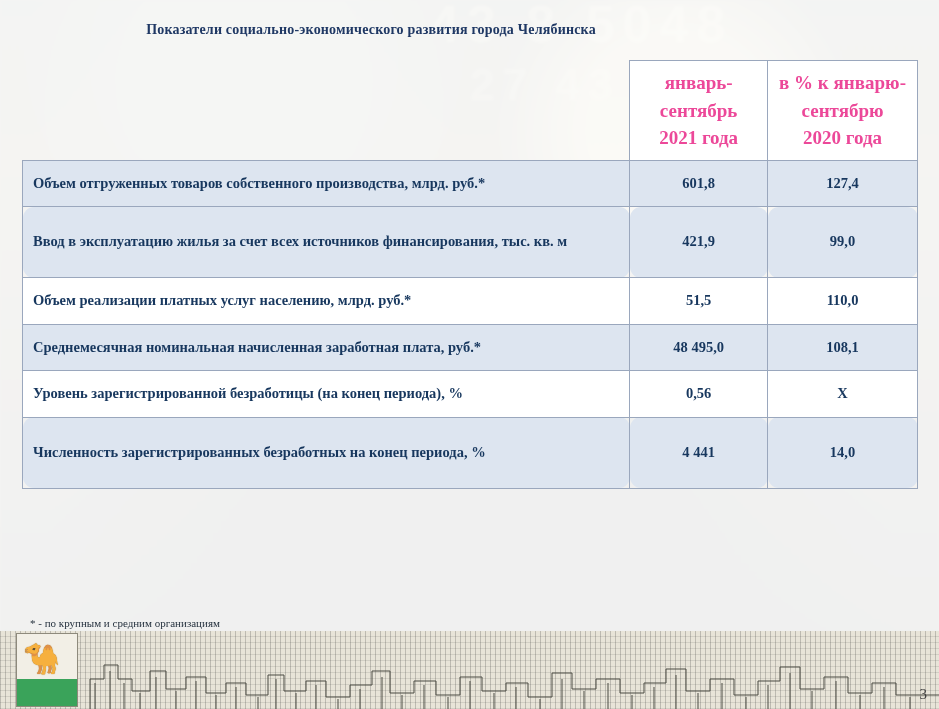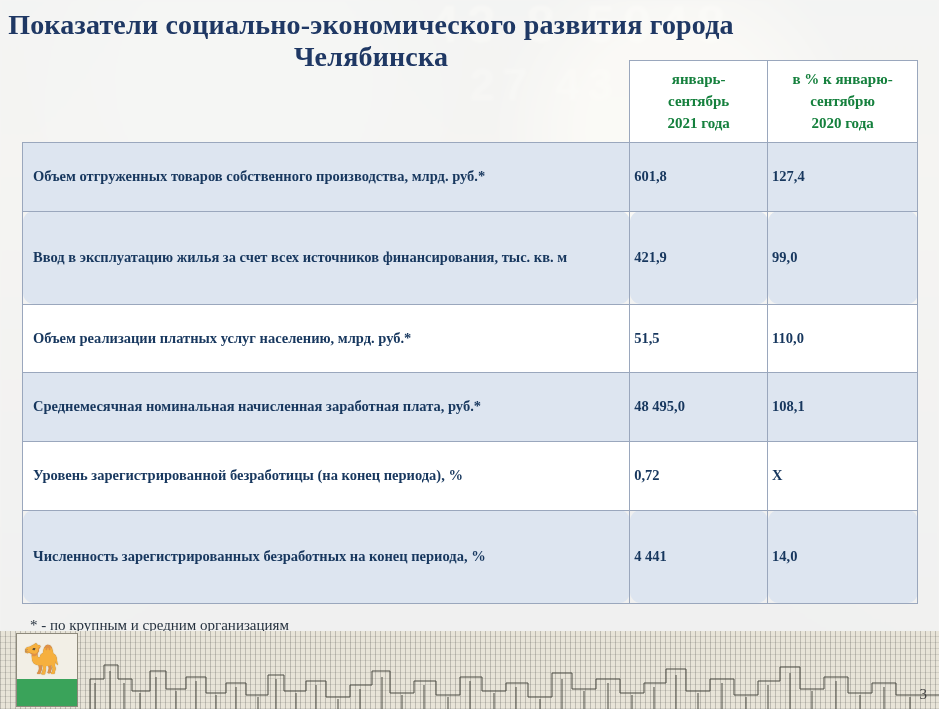--- a/index.html
+++ b/index.html
@@ -71,27 +71,27 @@
   #content {
     position: absolute;
     left: 0;
     top: 0;
     width: 939px;
     height: 631px;
   }
 
   #title {
     position: absolute;
-    top: 9px;
+    top: 22px;
     left: 0;
     width: 742px;
     text-align: center;
     font-family: "Liberation Serif", serif;
     font-weight: bold;
-    font-size: 28px;
+    font-size: 14px;
     color: #1f3864;
     letter-spacing: 0.2px;
   }
 
   
   table {
     position: absolute;
     top: 60px;
     left: 22px;
     width: 896px;
@@ -99,61 +99,61 @@
     font-family: "Liberation Serif", serif;
   }
   col.c-name  { width: 608px; }
   col.c-v1    { width: 138px; }
   col.c-v2    { width: 150px; }
 
   thead th {
     border: 1px solid #9aa7bd;
     border-top: 1px solid #9aa7bd;
     background: #ffffff;
-    color: #15803d;
-    font-size: 15px;
+    color: #ec4899;
+    font-size: 19px;
     font-weight: bold;
     line-height: 1.45;
     padding: 8px 6px;
     vertical-align: middle;
     text-align: center;
   }
   thead th.head-blank {
     border-left: none;
     border-top: none;
     border-bottom: none;
     background: transparent;
   }
 
   tbody td {
     border: 1px solid #9aa7bd;
     font-size: 14.5px;
     color: #17375e;
     font-weight: bold;
-    padding: 24px 10px;
+    padding: 13px 10px;
     vertical-align: middle;
     line-height: 1.35;
   }
   tbody td.val {
-    text-align: left;
+    text-align: center;
     padding-left: 4px;
     padding-right: 4px;
   }
   tbody tr.odd td { background: #dde5f0; }
   tbody tr.even td { background: #ffffff; }
 
   tbody tr.tall td { height: 44px; border-radius: 11px; }
 
   
   #footnote {
     position: absolute;
     left: 30px;
     top: 617px;
     font-family: "Liberation Serif", serif;
-    font-size: 15px;
+    font-size: 11px;
     color: #26323f;
   }
 
   
   #skyline {
     position: absolute;
     left: 0;
     bottom: 0;
     width: 939px;
     height: 78px;
@@ -253,21 +253,21 @@
           <td class="val">51,5</td>
           <td class="val">110,0</td>
         </tr>
         <tr class="odd">
           <td>Среднемесячная номинальная начисленная заработная плата,  руб.*</td>
           <td class="val">48 495,0</td>
           <td class="val">108,1</td>
         </tr>
         <tr class="even">
           <td>Уровень  зарегистрированной  безработицы  (на конец периода), %</td>
-          <td class="val">0,72</td>
+          <td class="val">0,56</td>
           <td class="val">X</td>
         </tr>
         <tr class="odd tall">
           <td>Численность зарегистрированных безработных на конец периода, %</td>
           <td class="val">4 441</td>
           <td class="val">14,0</td>
         </tr>
       </tbody>
     </table>
 

